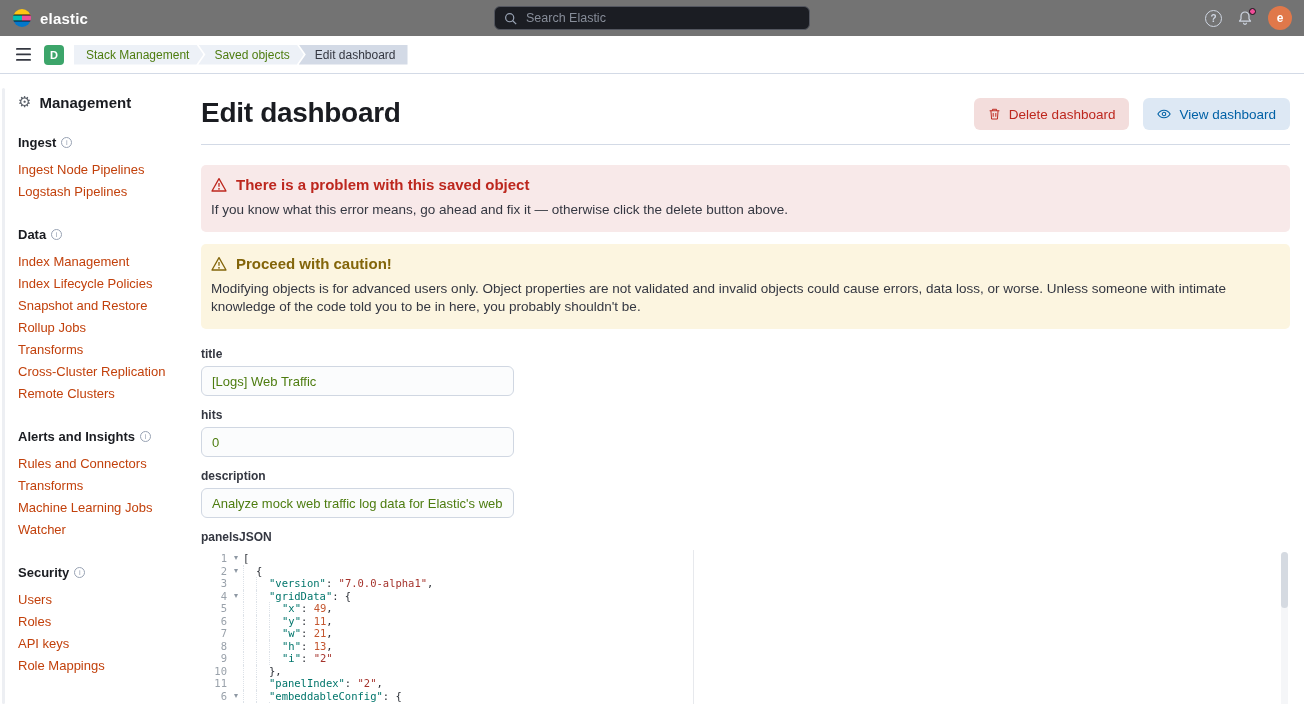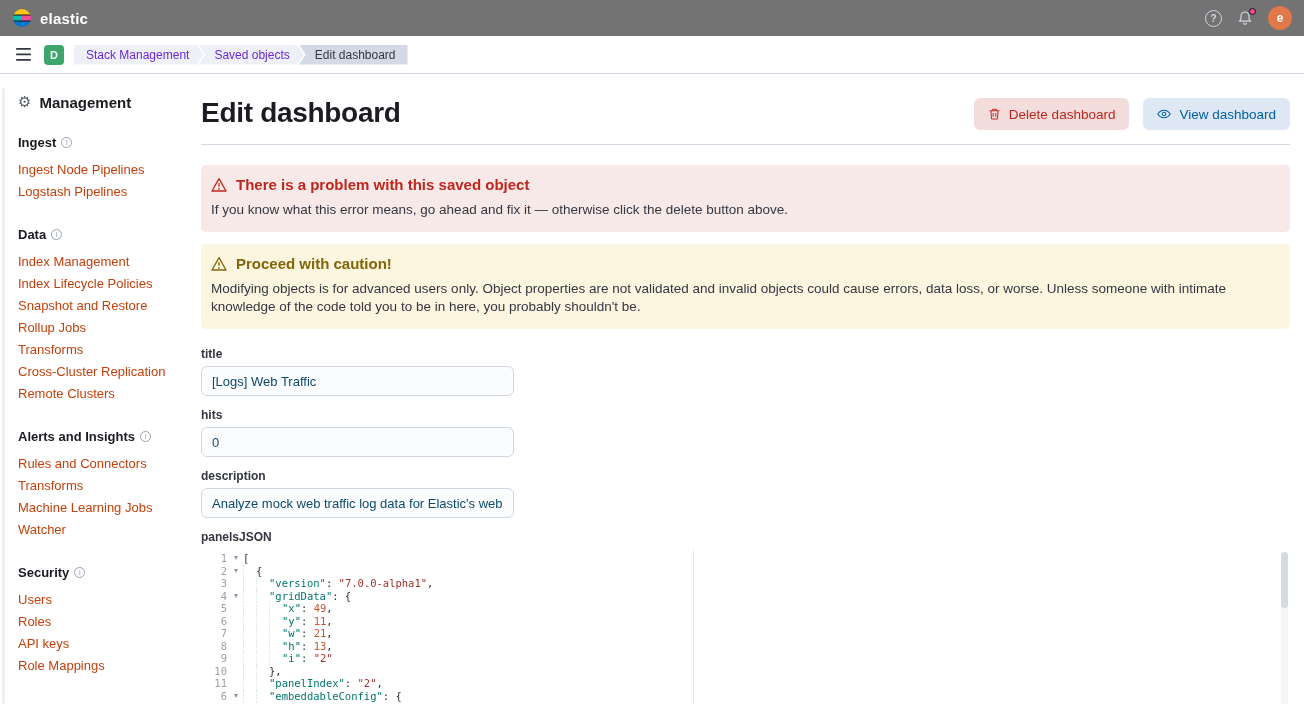--- a/index.html
+++ b/index.html
@@ -27,21 +27,21 @@
   .user-avatar { width:24px; height:24px; border-radius:50%; background:#e0784a; color:#fff; font-size:12px;
     font-weight:600; display:flex; align-items:center; justify-content:center; cursor:pointer; }
 
   
   .crumb-bar { height:38px; background:#fff; border-bottom:1px solid #d3dae6; display:flex; align-items:center; padding:0 8px; }
   .menu-btn { width:30px; height:30px; background:none; border:0; display:flex; align-items:center; justify-content:center; cursor:pointer; }
   .space-avatar { width:20px; height:20px; border-radius:4px; background:#3ca56a; color:#fff; font-size:11px;
     font-weight:700; display:flex; align-items:center; justify-content:center; margin:0 10px 0 6px; cursor:pointer; }
   .crumbs { display:flex; align-items:center; }
   .crumb { height:20px; display:flex; align-items:center; font-size:12px; padding:0 14px 0 16px;
-    background:#edf1f7; color:#6d28d9; cursor:pointer; margin-left:-5px;
+    background:#edf1f7; color:#4d7c0f; cursor:pointer; margin-left:-5px;
     clip-path:polygon(0 0,calc(100% - 7px) 0,100% 50%,calc(100% - 7px) 100%,0 100%,7px 50%); }
   .crumb.first { margin-left:0; padding-left:12px;
     clip-path:polygon(0 0,calc(100% - 7px) 0,100% 50%,calc(100% - 7px) 100%,0 100%); }
   .crumb.current { background:#d3dae6; color:#343741; cursor:default; padding-right:12px;
     clip-path:polygon(0 0,100% 0,100% 100%,0 100%,7px 50%); }
 
   
   .layout { position:absolute; top:74px; left:0; right:0; bottom:0; display:flex; background:#fff; }
 
   
@@ -73,21 +73,21 @@
   .warning-callout { background:#fcf5e0; }
   .warning-callout .co-title { color:#83650a; }
   .co-title { display:flex; align-items:center; gap:9px; font-size:15px; font-weight:600; line-height:17px; }
   .co-icon { display:flex; }
   .callout p { margin:8px 0 0 0; font-size:13.5px; color:#343741; line-height:18px; max-width:1058px; }
 
   .form { margin-top:18px; }
   .field { margin-bottom:12px; }
   .field-label { font-size:12px; font-weight:700; color:#343741; margin-bottom:5px; }
   .field-input { width:313px; height:30px; border:1px solid #d0d7e2; border-radius:6px; background:#fbfcfd;
-    padding:0 10px; font-size:13px; color:#0c4a6e; font-family:inherit; outline:none; }
+    padding:0 10px; font-size:13px; color:#4d7c0f; font-family:inherit; outline:none; }
 
   
   .editor-block { margin-top:2px; }
   .editor { position:relative; margin-top:6px; height:160px; overflow:hidden; background:#fff; padding-top:2px; }
   .ed-line { display:flex; height:12.5px; line-height:12.5px; font-family:"DejaVu Sans Mono", monospace; font-size:10.5px; }
   .ed-num { width:28px; text-align:right; color:#9aa2ab; flex:none; padding-right:2px; }
   .ed-fold { width:14px; text-align:center; color:#8e98a3; font-size:8px; flex:none; font-family:"DejaVu Sans", sans-serif; }
   .ed-code { white-space:pre; }
   .ed-ind { display:inline-block; width:13px; height:12.5px; border-left:1px dotted #dde2e8; vertical-align:top; }
   .tk-k { color:#00756b; }
@@ -116,20 +116,29 @@
           <rect x="10" y="7" width="10" height="6" fill="#f04e98"></rect>
           <rect x="0" y="13" width="20" height="7" fill="#0077cc"></rect>
           <line x1="0" y1="7" x2="20" y2="7" stroke="#141519" stroke-width="1.2"></line>
           <line x1="0" y1="13" x2="20" y2="13" stroke="#141519" stroke-width="1.2"></line>
         </g>
       </svg>
     </span>
     <span class="brand">elastic</span>
   </div>
 
+  <div class="search">
+    <span style="display:flex;">
+      <svg width="13" height="13" viewBox="0 0 16 16">
+          <circle cx="7" cy="7" r="5" fill="none" stroke="#98a2b3" stroke-width="1.5"></circle>
+          <line x1="10.8" y1="10.8" x2="15" y2="15" stroke="#98a2b3" stroke-width="1.5"></line>
+        </svg>
+    </span>
+    <input placeholder="Search Elastic" style="">
+  </div>
 
   <div class="header-right">
     <span class="help-circ">?</span>
     <span class="bell-wrap">
       <svg width="16" height="16" viewBox="0 0 16 16" fill="none" stroke="#cfd6e2" stroke-width="1.2">
           <path d="M8 2a4 4 0 0 0-4 4v3l-1.5 2.2h11L12 9V6a4 4 0 0 0-4-4z" stroke-linejoin="round"></path>
           <path d="M6.5 12.8a1.5 1.5 0 0 0 3 0"></path>
         </svg>
       <i class="bell-dot"></i>
     </span>

